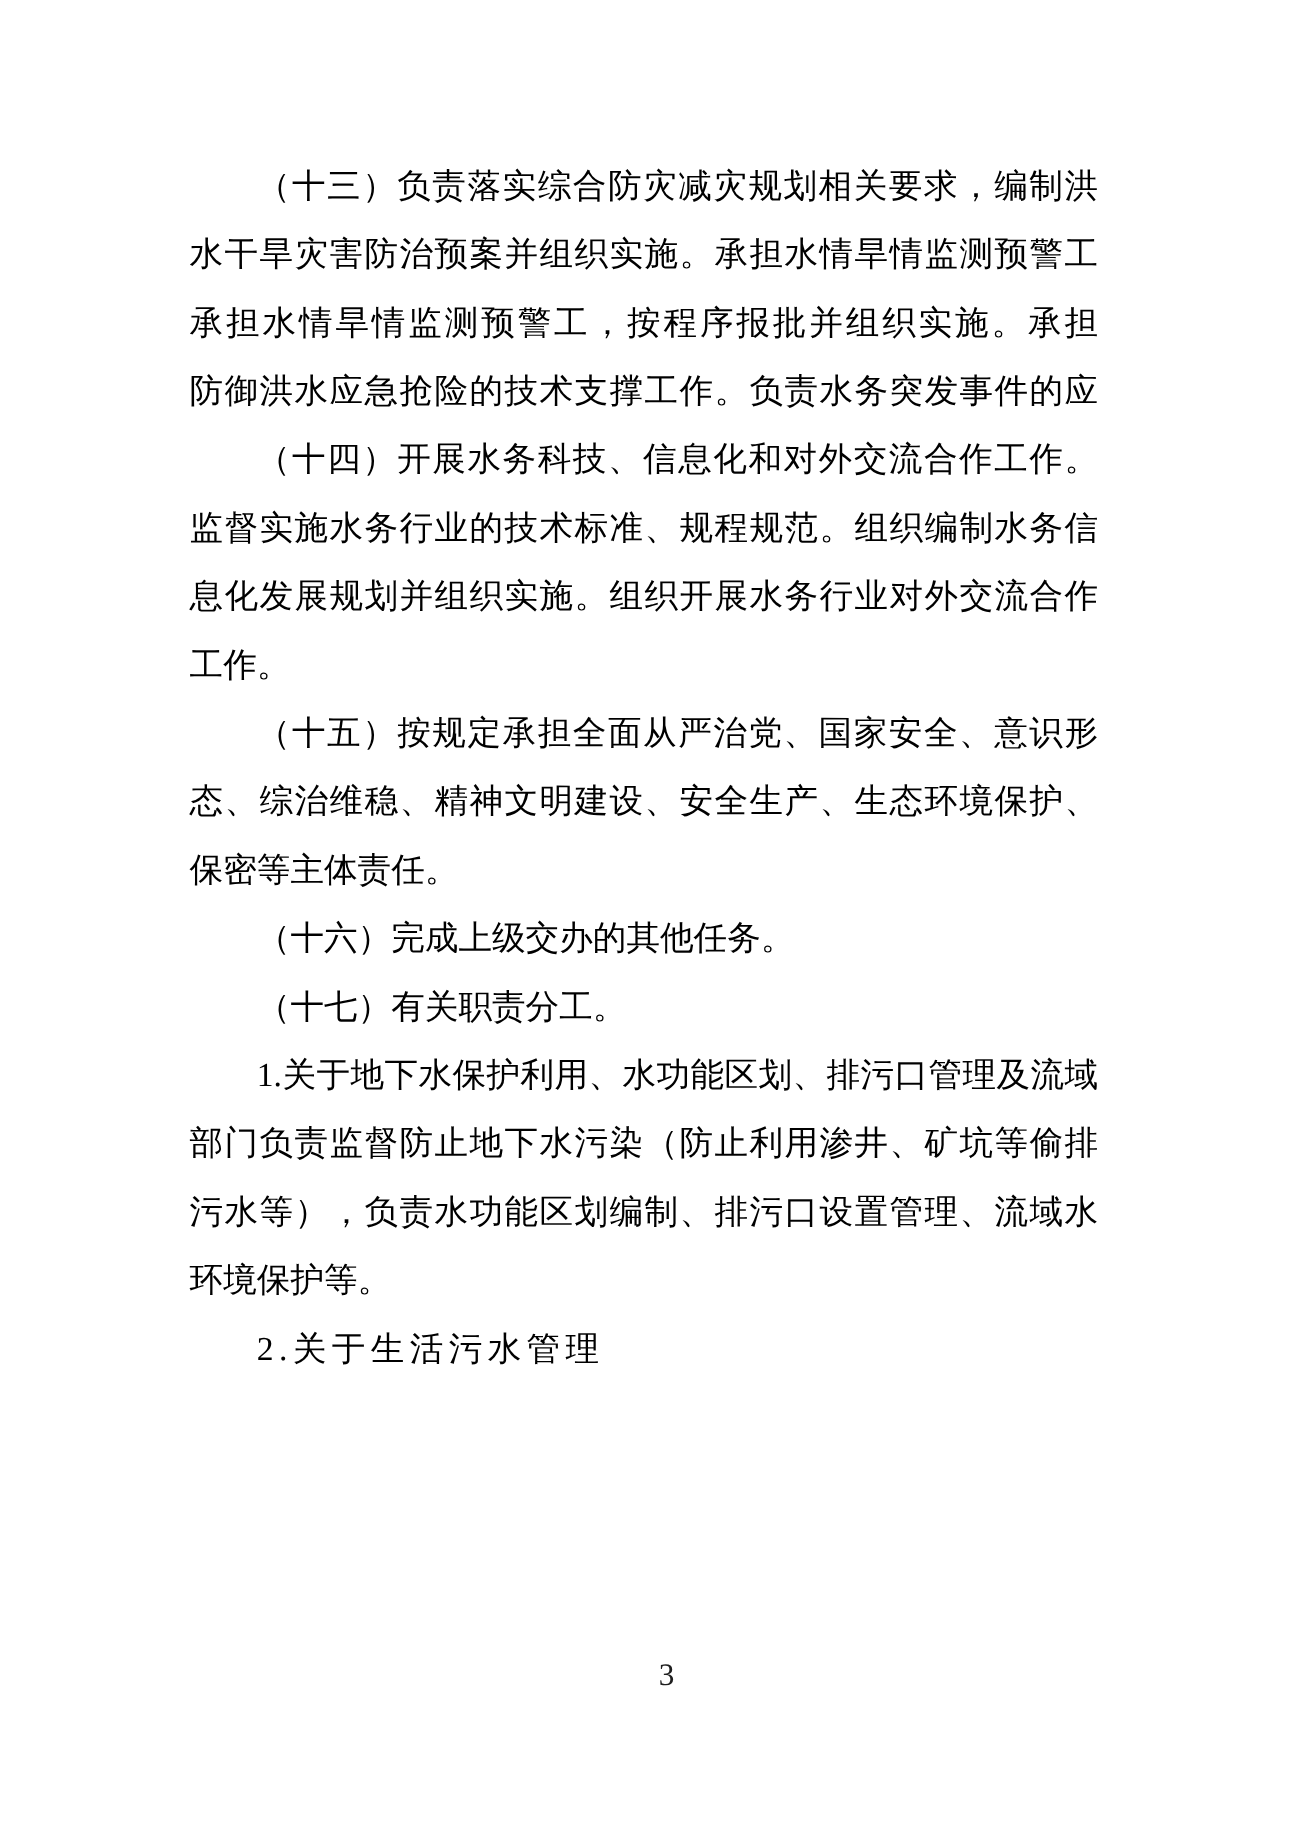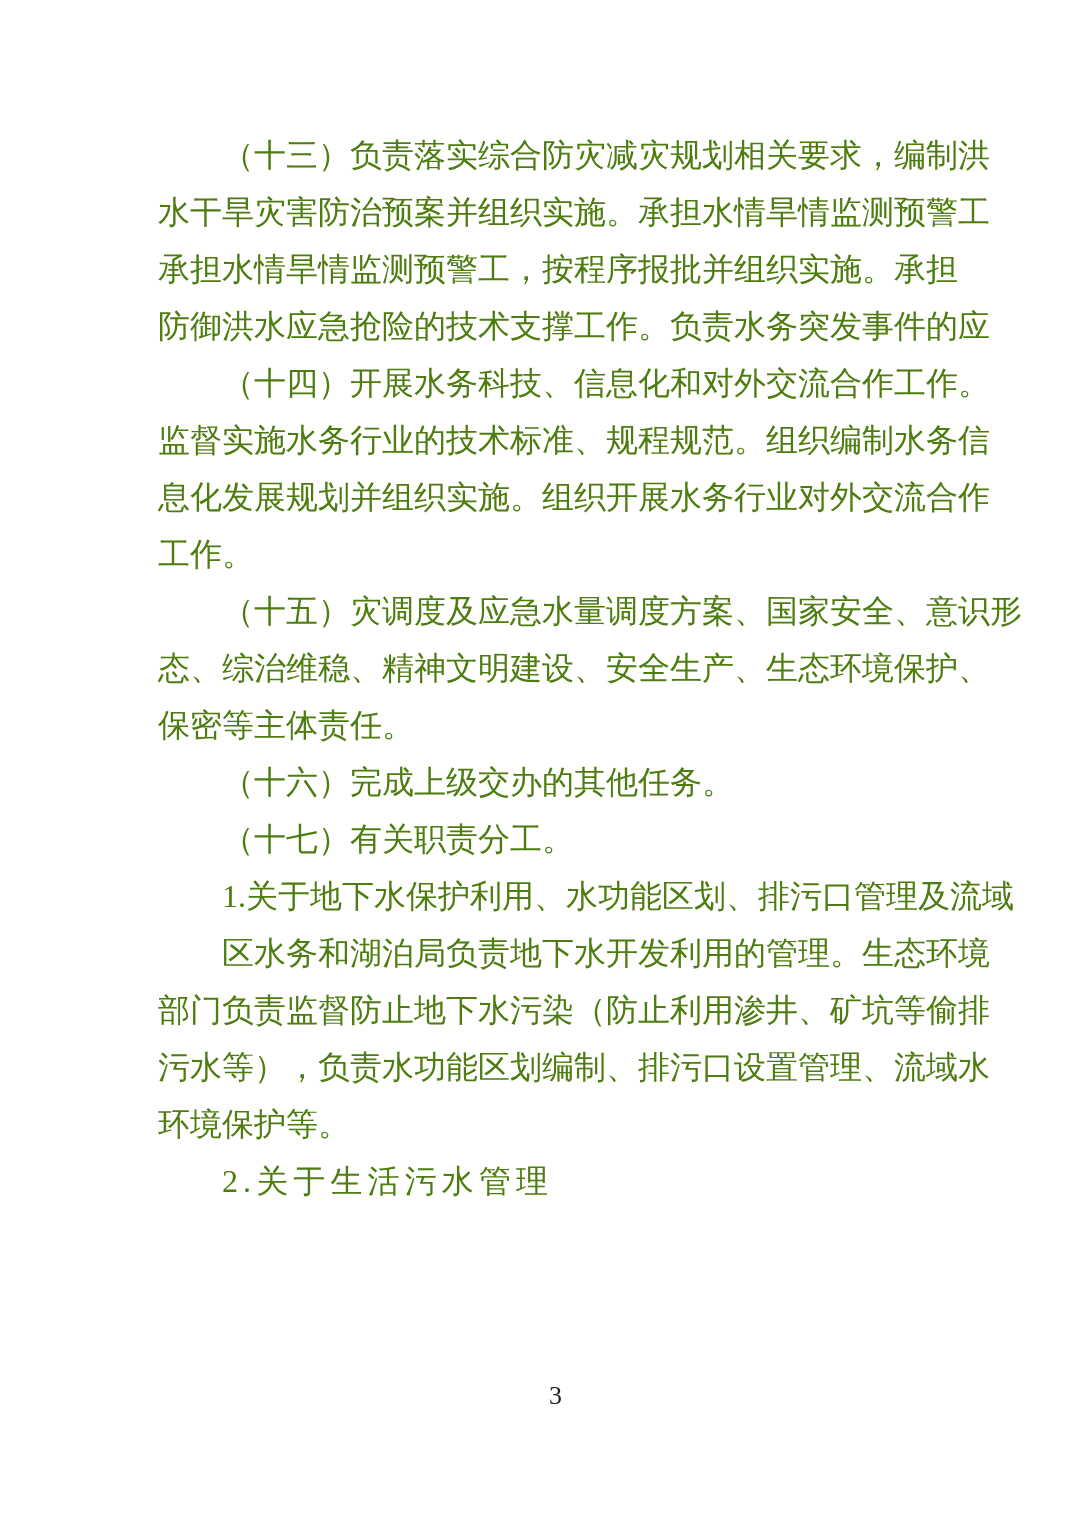--- a/index.html
+++ b/index.html
@@ -19,24 +19,24 @@
     position: absolute;
     left: 158px;
     top: 127px;
     width: 757px;
   }
   .para {
     margin: 0;
     padding: 0;
   }
   .line {
-    font-size: 32px;
+    font-size: 28px;
     line-height: 57px;
     height: 57px;
-    color: #4d7c0f;
+    color: #000000;
     text-align: justify;
     text-align-last: justify;
     white-space: nowrap;
     font-weight: 400;
   }
   .line.first {
     text-indent: 2em;
   }
   .line.plast {
     text-align: left;
@@ -62,35 +62,34 @@
         <div class="line">承担水情旱情监测预警工，按程序报批并组织实施。承担</div>
         <div class="line">防御洪水应急抢险的技术支撑工作。负责水务突发事件的应</div>
       </div>
       <div class="para">
         <div class="line first">（十四）开展水务科技、信息化和对外交流合作工作。</div>
         <div class="line">监督实施水务行业的技术标准、规程规范。组织编制水务信</div>
         <div class="line">息化发展规划并组织实施。组织开展水务行业对外交流合作</div>
         <div class="line plast">工作。</div>
       </div>
       <div class="para">
-        <div class="line first">（十五）灾调度及应急水量调度方案、国家安全、意识形</div>
+        <div class="line first">（十五）按规定承担全面从严治党、国家安全、意识形</div>
         <div class="line">态、综治维稳、精神文明建设、安全生产、生态环境保护、</div>
         <div class="line plast">保密等主体责任。</div>
       </div>
       <div class="para">
         <div class="line first plast">（十六）完成上级交办的其他任务。</div>
       </div>
       <div class="para">
         <div class="line first plast">（十七）有关职责分工。</div>
       </div>
       <div class="para">
         <div class="line first">1.关于地下水保护利用、水功能区划、排污口管理及流域</div>
       </div>
       <div class="para">
-        <div class="line first">区水务和湖泊局负责地下水开发利用的管理。生态环境</div>
         <div class="line">部门负责监督防止地下水污染（防止利用渗井、矿坑等偷排</div>
         <div class="line">污水等），负责水功能区划编制、排污口设置管理、流域水</div>
         <div class="line plast">环境保护等。</div>
       </div>
       <div class="para">
         <div class="line first plast" style="letter-spacing: 0.16em;">2.关于生活污水管理</div>
       </div>
     </div>
   <div class="page-number">3</div>
 </div>

